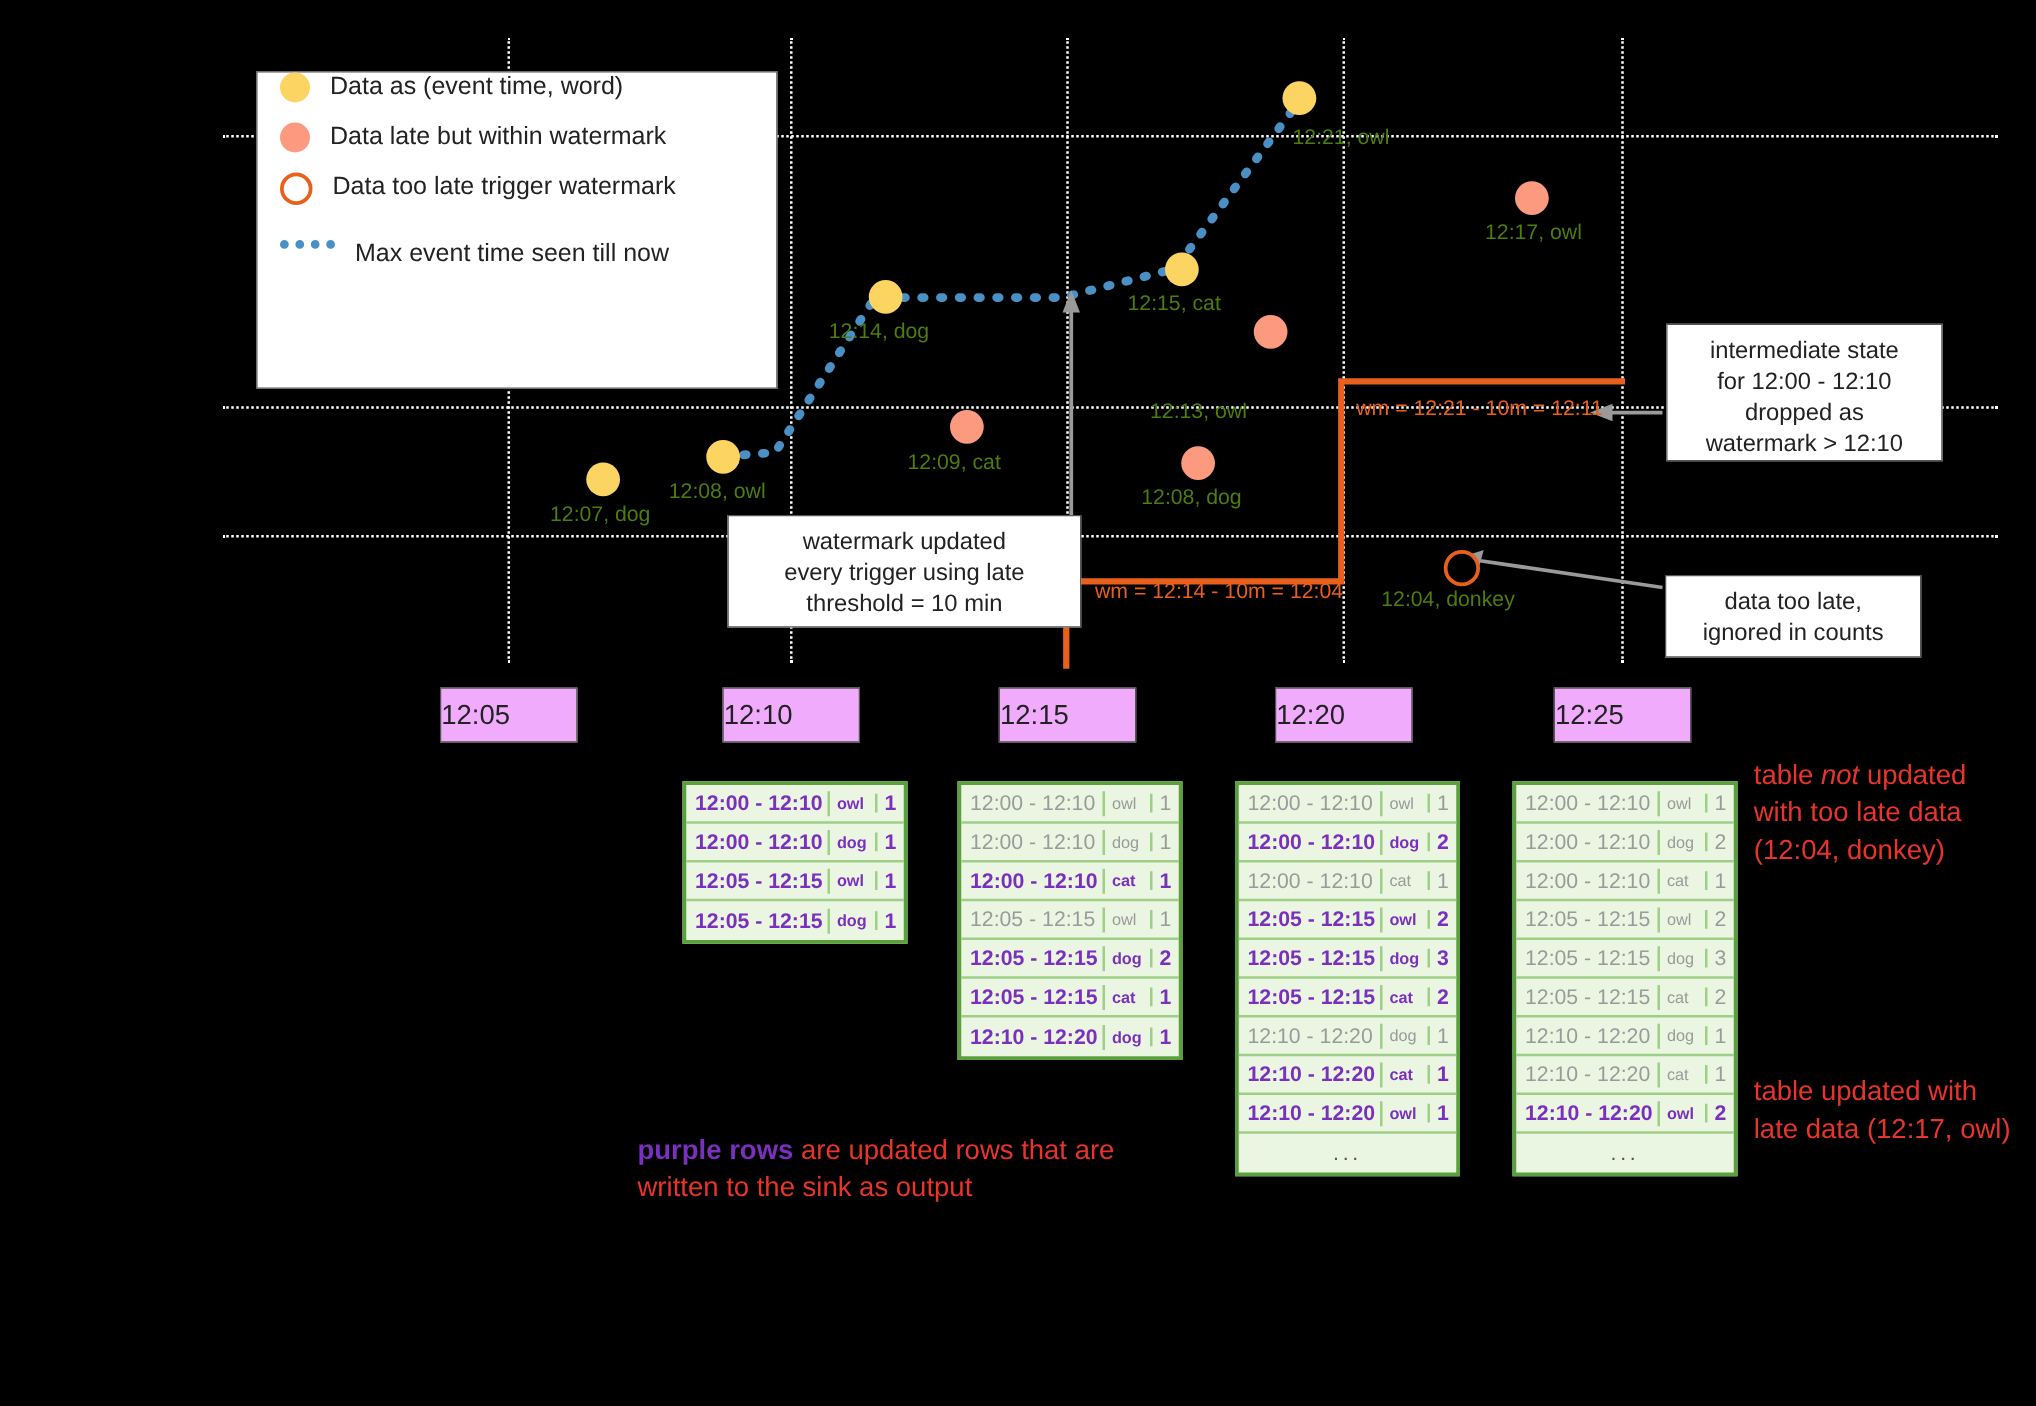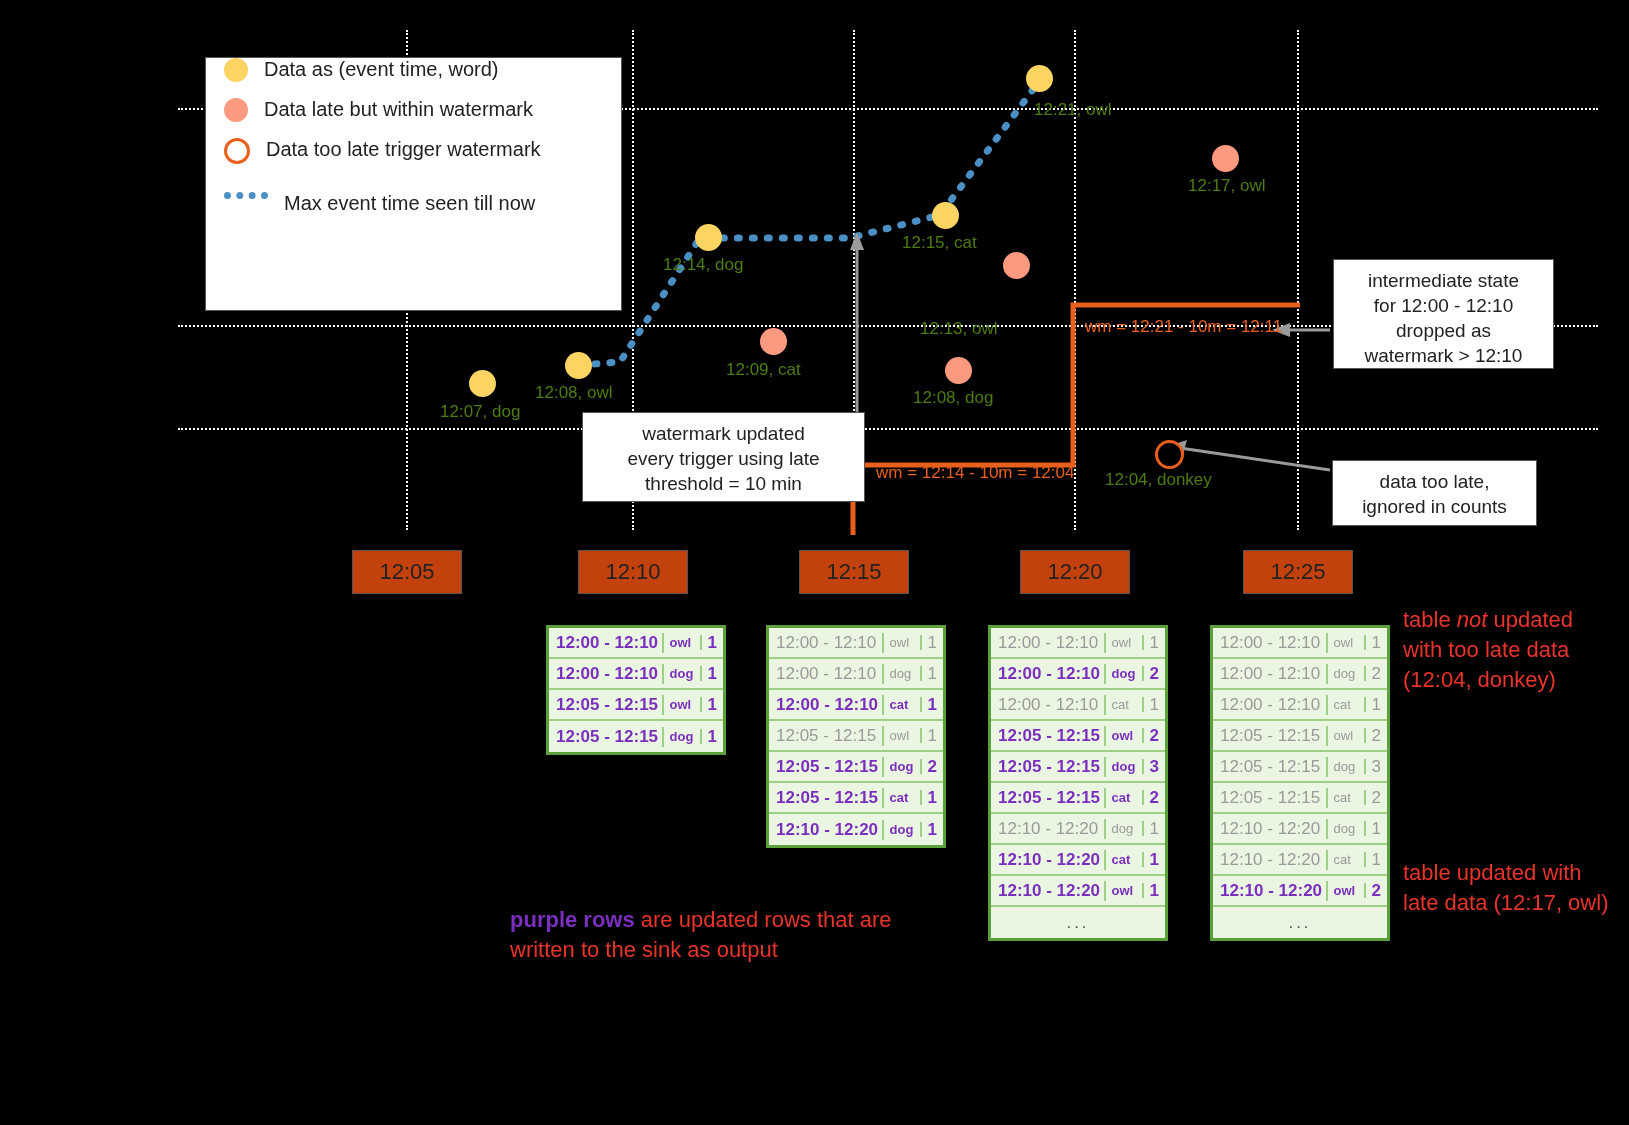--- a/index.html
+++ b/index.html
@@ -26,21 +26,21 @@
   .pt{position:absolute;border-radius:50%;}
   .pt.yellow{width:27px;height:27px;background:#fcd462;}
   .pt.salmon{width:27px;height:27px;background:#fb9a7f;}
   .pt.hollow{width:23px;height:23px;background:#000;border:3px solid #e8601c;}
   .ptlabel{position:absolute;font-size:17px;color:#4d7c0f;white-space:nowrap;}
 
   
   .callout{position:absolute;background:#fff;border:1px solid #555;color:#222;font-size:19px;line-height:25px;text-align:center;padding:8px 12px;box-sizing:border-box;}
 
   
-  .tlabel{position:absolute;background:#c2410c;border:1px solid #555;font-size:22px;color:#222;text-align:center;width:108px;height:42px;line-height:42px;}
+  .tlabel{position:absolute;background:#f0abfc;border:1px solid #555;font-size:22px;color:#222;width:108px;height:42px;line-height:42px;}
 
   
   .tbl{position:absolute;border:3px solid #5aa13c;background:#eaf5e2;box-sizing:border-box;}
   .trow{display:flex;align-items:center;height:31px;border-bottom:2px solid #9ecf86;box-sizing:border-box;}
   .trow:last-child{border-bottom:none;}
   .c-win{width:128px;padding-left:7px;font-size:17px;border-right:2px solid #9ecf86;box-sizing:border-box;}
   .c-word{width:42px;padding-left:6px;font-size:13px;border-right:2px solid #9ecf86;box-sizing:border-box;}
   .c-cnt{width:24px;text-align:center;font-size:17px;box-sizing:border-box;}
   .grey{color:#9a9a9a;}
   .purple{color:#7b2fbe;font-weight:bold;}

